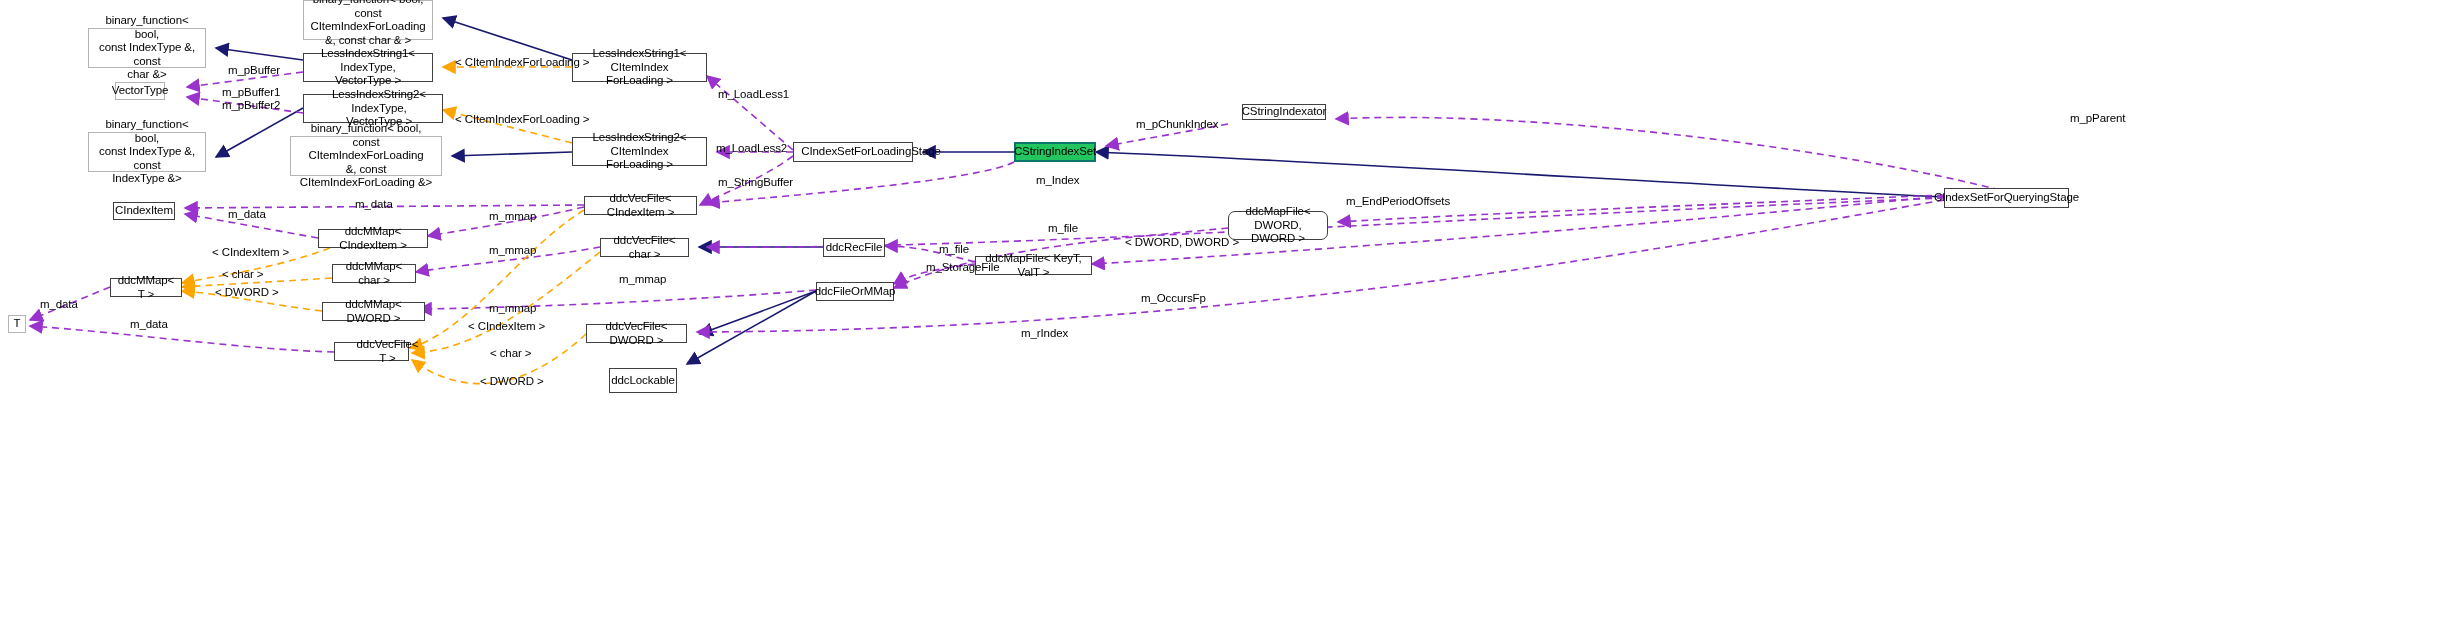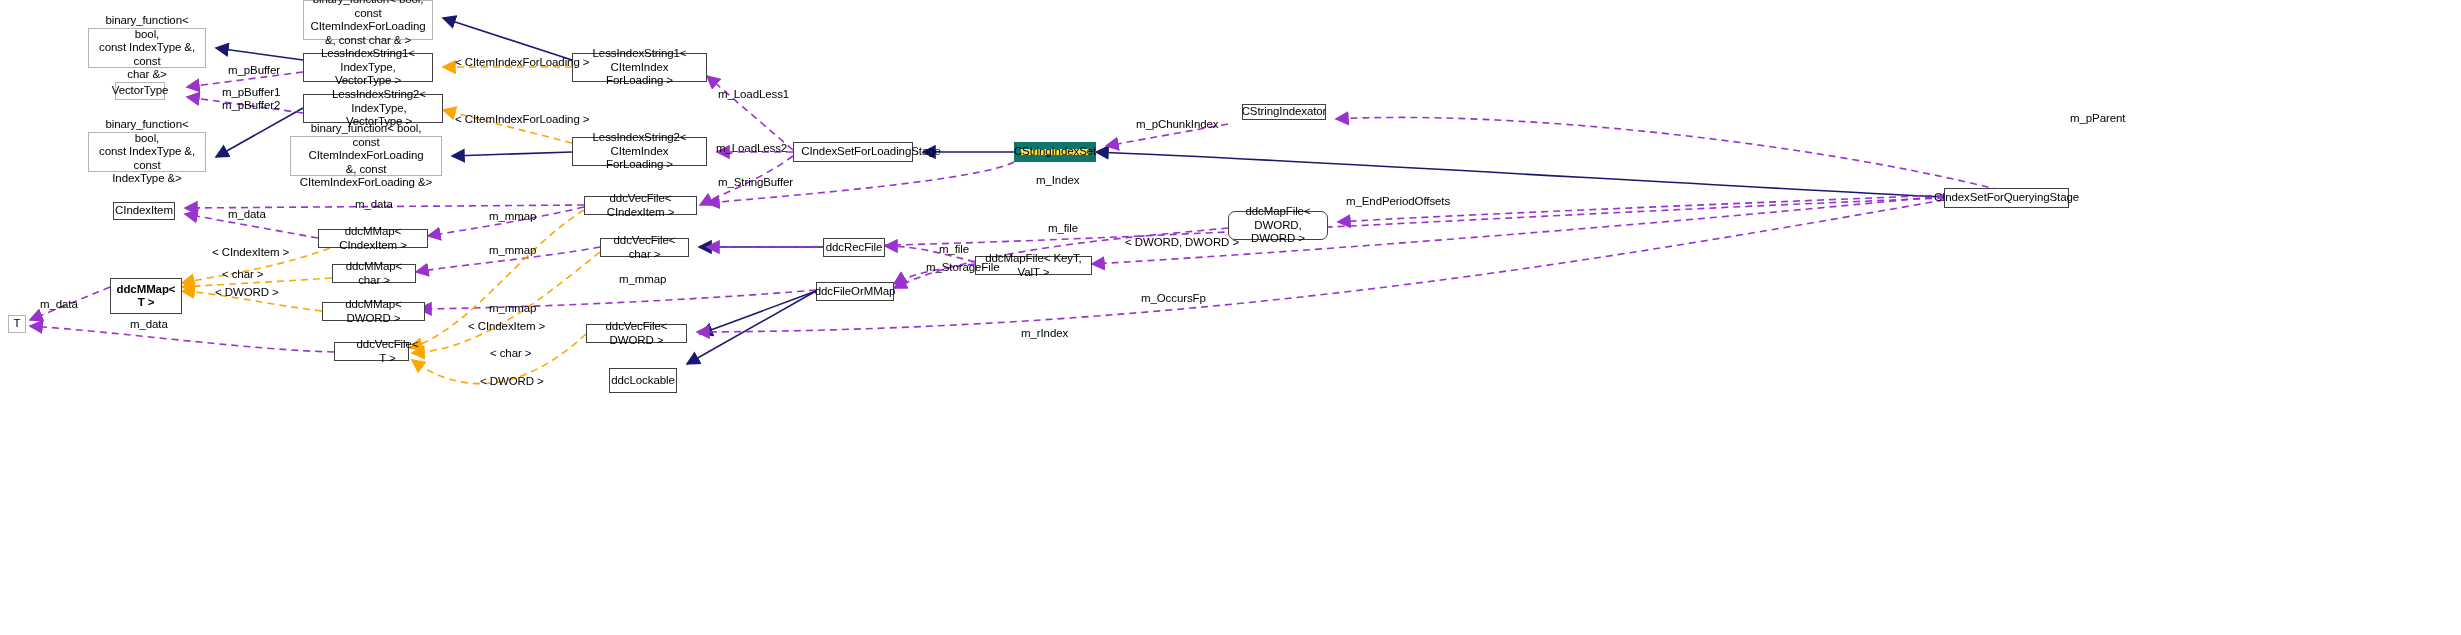--- a/index.html
+++ b/index.html
@@ -20,21 +20,21 @@
     line-height:13.5px;
     text-align:center;
     display:flex;
     align-items:center;
     justify-content:center;
     padding:1px 4px;
     white-space:pre-line;
     letter-spacing:-0.1px;
   }
   .node.solid{border:1px solid #404040;}
-  .node.current{background:#fde047;border:7px solid #0f766e;}
+  .node.current{background:#22c55e;border:2px solid #0f766e;}
   .edgelabel{
     position:absolute;
     font-size:11.5px;
     line-height:13px;
     color:#000000;
     white-space:pre-line;
     text-align:center;
     background:transparent;
     letter-spacing:-0.1px;
   }
@@ -125,21 +125,21 @@
       <div class="node solid" style="left: 572px; top: 53px; width: 135px; height: 29px;">LessIndexString1&lt; CItemIndex
 ForLoading &gt;</div>
       <div class="node solid" style="left: 572px; top: 137px; width: 135px; height: 29px; text-align: center;">LessIndexString2&lt; CItemIndex
 ForLoading &gt;</div>
       <div class="node solid" style="left: 793px; top: 142px; width: 120px; height: 20px; padding-left: 40px;">CIndexSetForLoadingStage</div>
       <div class="node current" style="left: 1014px; top: 142px; width: 82px; height: 20px;">CStringIndexSet</div>
       <div class="node solid" style="left: 1242px; top: 96px; width: 84px; height: 16px; margin-top: 8px;">CStringIndexator</div>
       <div class="node solid" style="left: 1944px; top: 188px; width: 125px; height: 20px;">CIndexSetForQueryingStage</div>
       <div class="node solid" style="left: 113px; top: 202px; width: 62px; height: 18px;">CIndexItem</div>
       <div class="node solid" style="left: 318px; top: 229px; width: 110px; height: 19px;">ddcMMap&lt; CIndexItem &gt;</div>
-      <div class="node solid" style="left: 110px; top: 278px; width: 72px; height: 36px; font-weight: bold;">ddcMMap&lt; T &gt;</div>
+      <div class="node solid" style="left: 110px; top: 278px; width: 72px; height: 19px;">ddcMMap&lt; T &gt;</div>
       <div class="node solid" style="left: 332px; top: 264px; width: 84px; height: 19px;">ddcMMap&lt; char &gt;</div>
       <div class="node solid" style="left: 322px; top: 302px; width: 103px; height: 19px;">ddcMMap&lt; DWORD &gt;</div>
       <div class="node solid" style="left: 334px; top: 342px; width: 75px; height: 19px; padding-left: 36px;">ddcVecFile&lt; T &gt;</div>
       <div class="node" style="left: 8px; top: 315px; width: 18px; height: 18px;">T</div>
       <div class="node solid" style="left: 584px; top: 196px; width: 113px; height: 19px;">ddcVecFile&lt; CIndexItem &gt;</div>
       <div class="node solid" style="left: 600px; top: 238px; width: 89px; height: 19px;">ddcVecFile&lt; char &gt;</div>
       <div class="node solid" style="left: 586px; top: 324px; width: 101px; height: 19px;">ddcVecFile&lt; DWORD &gt;</div>
       <div class="node solid" style="left: 823px; top: 238px; width: 62px; height: 19px;">ddcRecFile</div>
       <div class="node solid" style="left: 816px; top: 282px; width: 78px; height: 19px;">ddcFileOrMMap</div>
       <div class="node solid" style="left: 609px; top: 368px; width: 68px; height: 25px;">ddcLockable</div>

